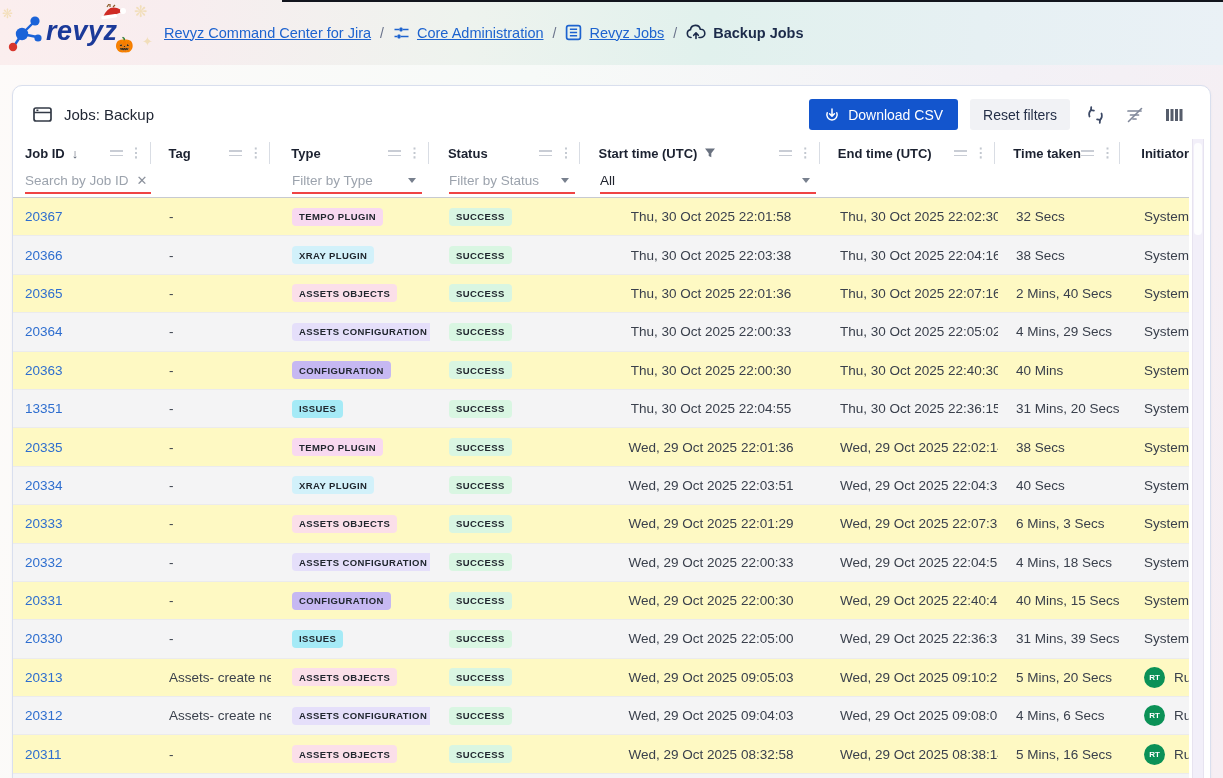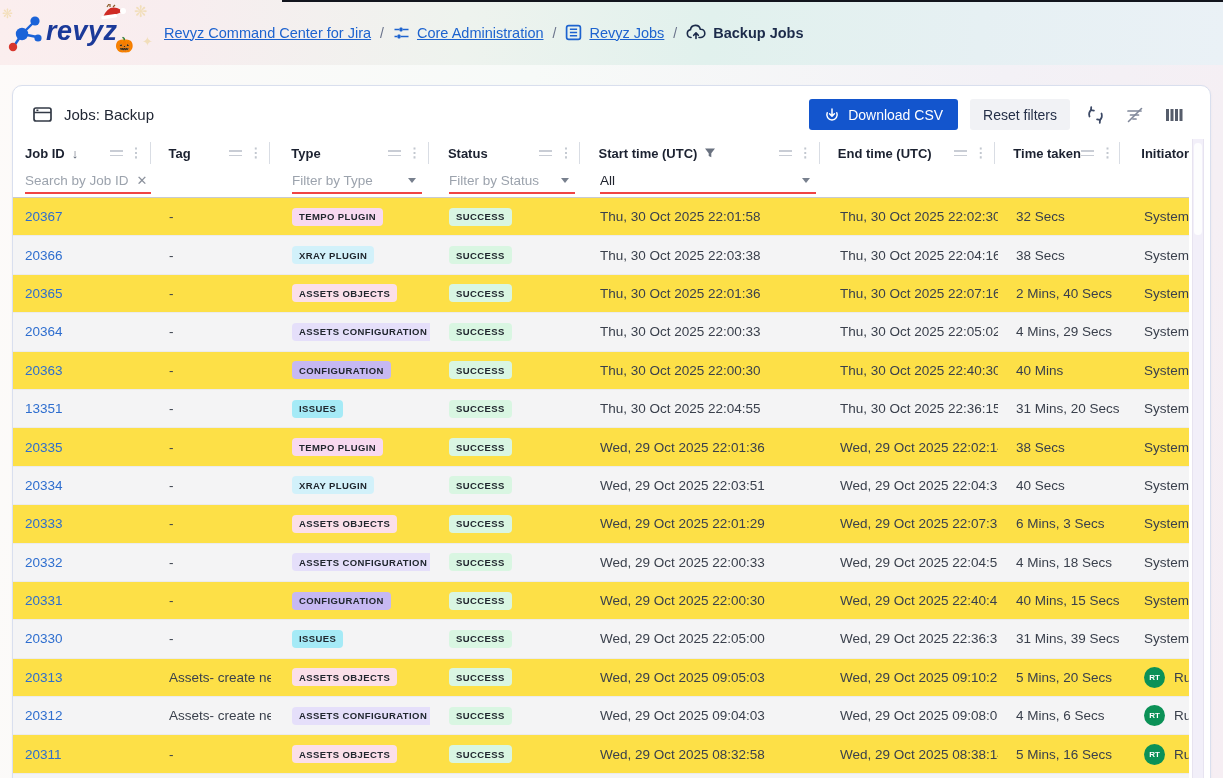--- a/index.html
+++ b/index.html
@@ -65,28 +65,28 @@
   .filter-row{ display:flex; height:30px; align-items:flex-start;}
   .fcell{ padding-left:18px; height:100%;}
   .ubox{ display:flex; align-items:center; border-bottom:2px solid #ef4444; height:26px; margin-top:1px;}
   .ph{ color:#9ca3ad; font-size:13.5px; white-space:nowrap; flex:1;}
   .val{ color:#20242e; font-size:13.5px; flex:1;}
   .clear-x{ color:#8b919c; font-size:13px; margin-left:8px; margin-right:6px; cursor:pointer;}
   .caret{ width:0; height:0; border-left:4.5px solid transparent; border-right:4.5px solid transparent;
     border-top:5.5px solid #78808e; margin-right:6px; cursor:pointer;}
   .thead-bottom{ height:1px; background:#c7cad1;}
   
-  .trow{ display:flex; height:38.4px; align-items:center; border-bottom:1px solid #ebebed; background:#fde047;}
+  .trow{ display:flex; height:38.4px; align-items:center; border-bottom:1px solid #ebebed; background:#fef9c3;}
   .trow.alt{ background:#f4f4f5;}
   .cell{ height:100%; display:flex; align-items:center; padding-left:18px; overflow:hidden; white-space:nowrap;}
   .c0{ width:138px; padding-left:12px;}
   .c1{ width:120px;}
   .c2{ width:159px; padding-left:21px;}
   .c3{ width:152px; padding-left:19px;}
-  .c4{ width:240px;}
+  .c4{ width:240px;justify-content:center;}
   .c5{ width:176px;}
   .c6{ width:125px;}
   .c7{ flex:1; padding-left:21px;}
   .joblink{ color:#2e6ecf; font-size:13.5px; text-decoration:none; cursor:pointer;}
   .tagtext,.datetext{ color:#3a404c; font-size:13.5px;}
   .badge{ font-size:9.5px; font-weight:700; letter-spacing:.4px; color:#20262e;
     padding:3.5px 7px; border-radius:4px; white-space:nowrap;}
   .status-badge{ background:var(--success,#d9f6e2);}
   .inittext{ color:#3a404c; font-size:13.5px; gap:9px;}
   .avatar{ width:21px; height:21px; border-radius:50%; background:var(--avatar,#0b9157);

